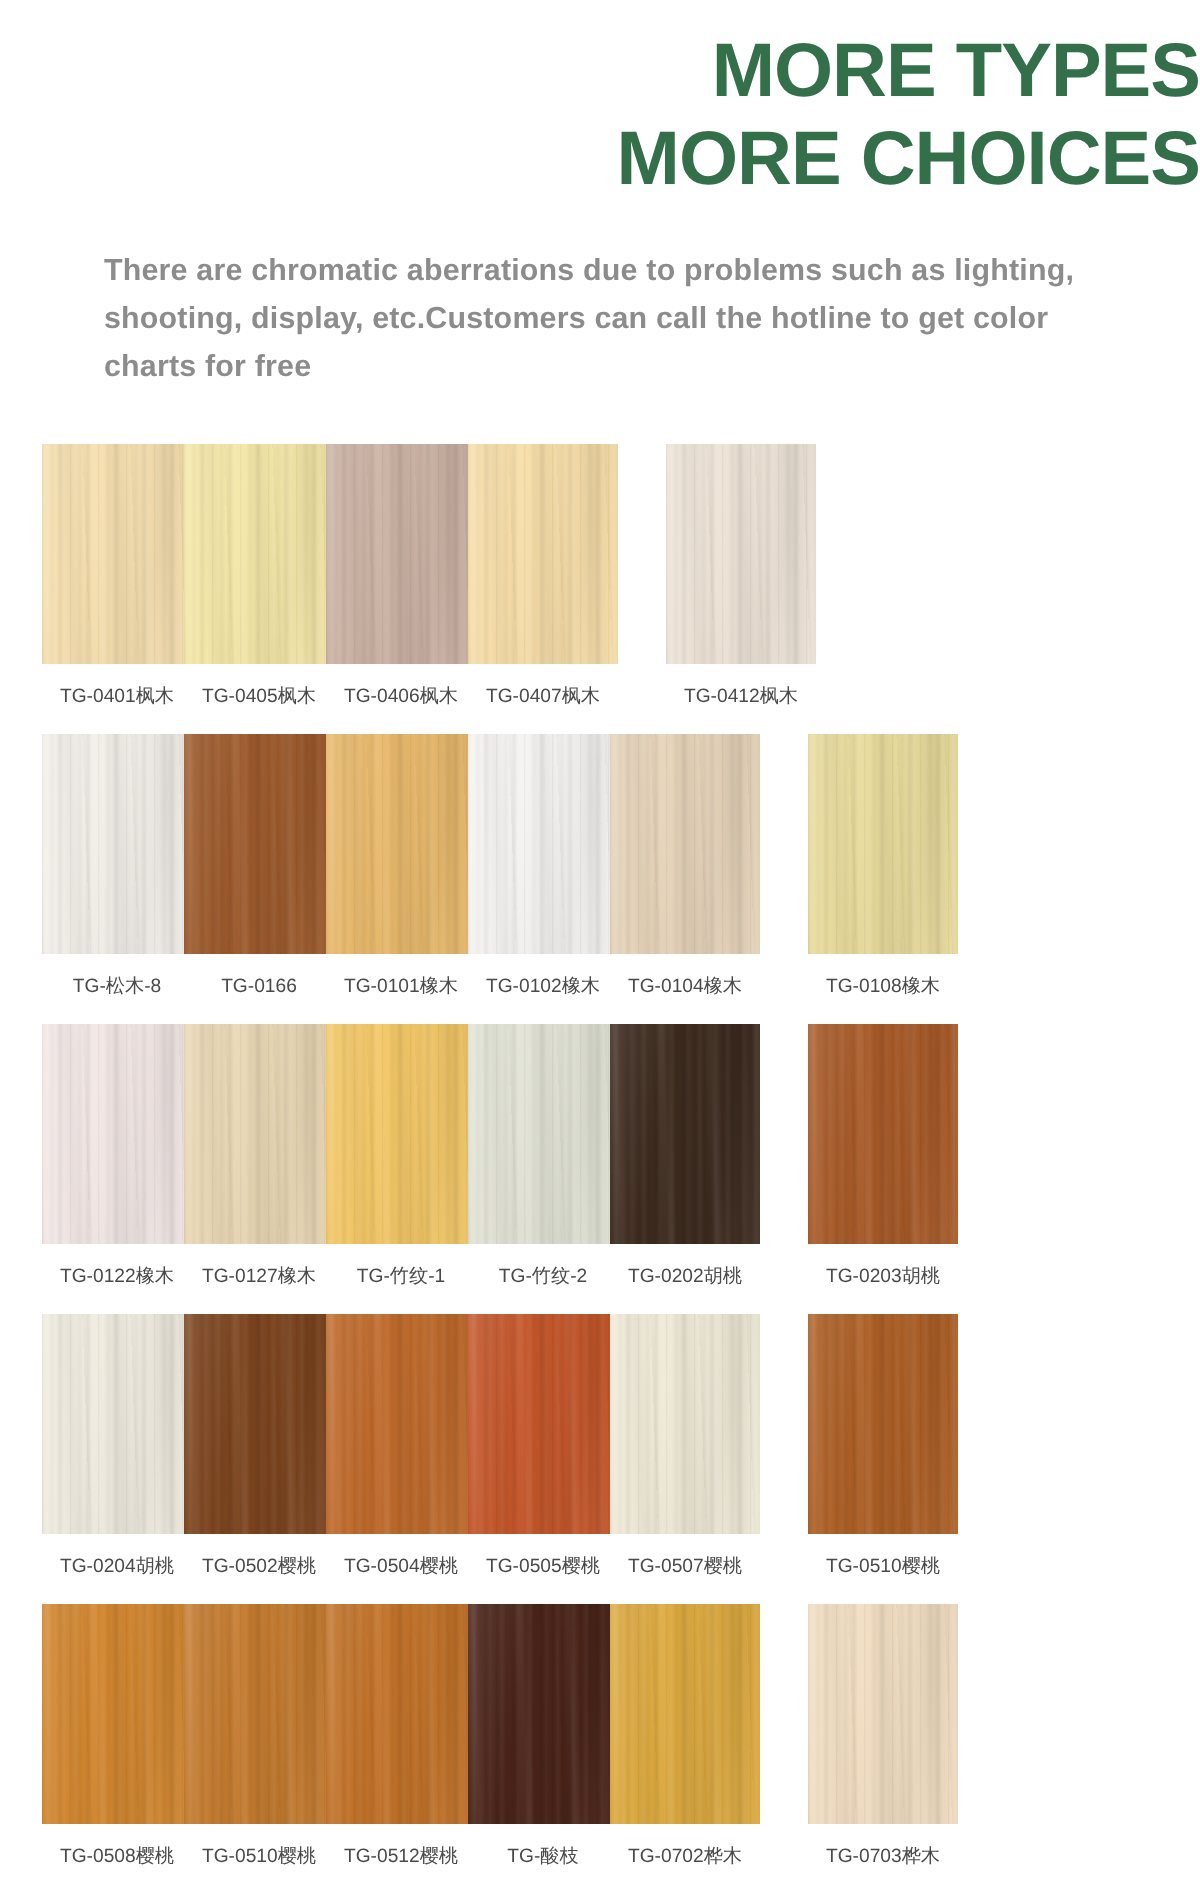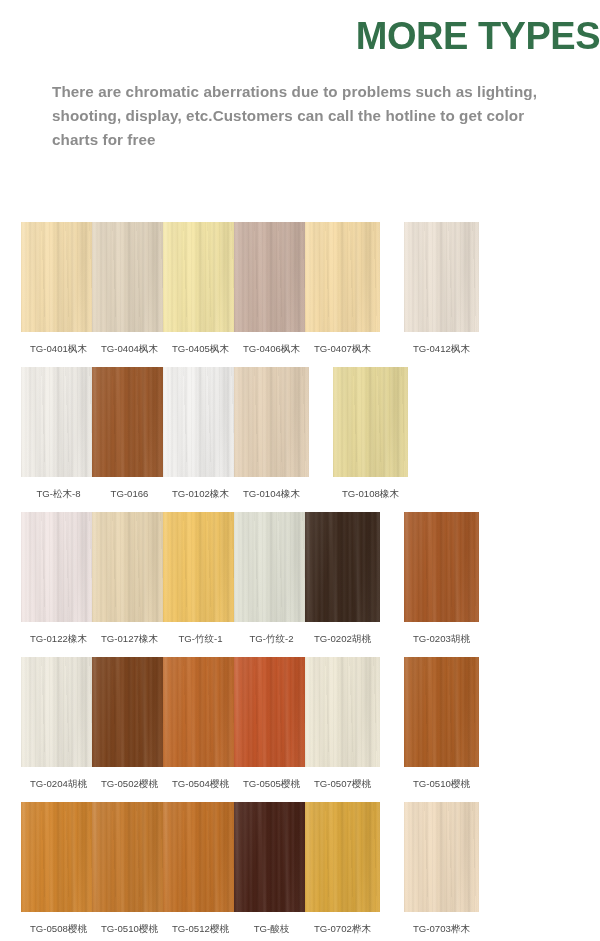--- a/index.html
+++ b/index.html
@@ -129,35 +129,32 @@
   }
 </style>
 </head>
 <body>
 
 <div class="page">
 
   <div class="header">
     <h1 class="title" style="color: rgb(51, 112, 74);">
       <span class="title-line">MORE TYPES</span>
+      <span class="title-line">MORE CHOICES</span>
     </h1>
     <p class="subtitle" style="color: rgb(140, 140, 140); font-weight: bold;">There are chromatic aberrations due to problems such as lighting, shooting, display, etc.Customers can call the hotline to get color charts for free</p>
   </div>
 
   <div class="grid">
     <div class="row">
       <div class="cell">
         <div class="swatch" style="background-color: rgb(246, 223, 175);"></div>
         <div class="label">TG-0401枫木</div>
       </div>
       <div class="cell">
-        <div class="swatch" style="background-color: rgb(227, 214, 192);"></div>
-        <div class="label">TG-0404枫木</div>
-      </div>
-      <div class="cell">
         <div class="swatch" style="background-color: rgb(245, 231, 168);"></div>
         <div class="label">TG-0405枫木</div>
       </div>
       <div class="cell">
         <div class="swatch" style="background-color: rgb(203, 178, 164);"></div>
         <div class="label">TG-0406枫木</div>
       </div>
       <div class="cell">
         <div class="swatch" style="background-color: rgb(247, 221, 168);"></div>
         <div class="label">TG-0407枫木</div>
@@ -171,20 +168,24 @@
     <div class="row">
       <div class="cell">
         <div class="swatch" style="background-color: rgb(242, 239, 233);"></div>
         <div class="label">TG-松木-8</div>
       </div>
       <div class="cell">
         <div class="swatch" style="background-color: rgb(157, 90, 44);"></div>
         <div class="label">TG-0166</div>
       </div>
       <div class="cell">
+        <div class="swatch" style="background-color: rgb(232, 185, 107);"></div>
+        <div class="label">TG-0101橡木</div>
+      </div>
+      <div class="cell">
         <div class="swatch" style="background-color: rgb(244, 243, 241);"></div>
         <div class="label">TG-0102橡木</div>
       </div>
       <div class="cell">
         <div class="swatch" style="background-color: rgb(230, 211, 185);"></div>
         <div class="label">TG-0104橡木</div>
       </div>
       <div class="cell">
         <div class="swatch" style="background-color: rgb(232, 219, 156);"></div>
         <div class="label">TG-0108橡木</div>

